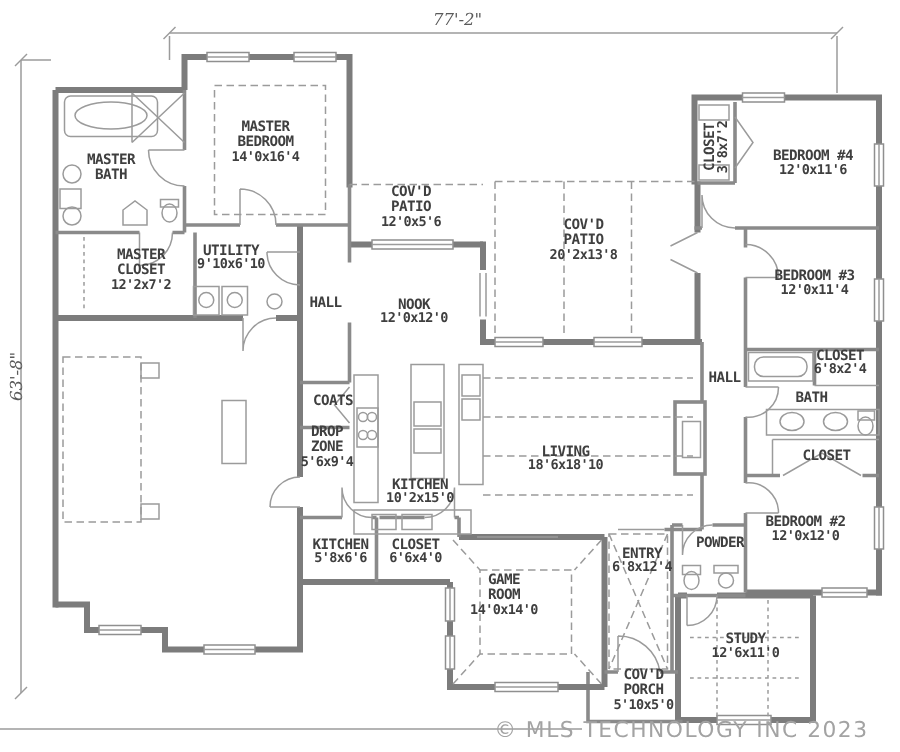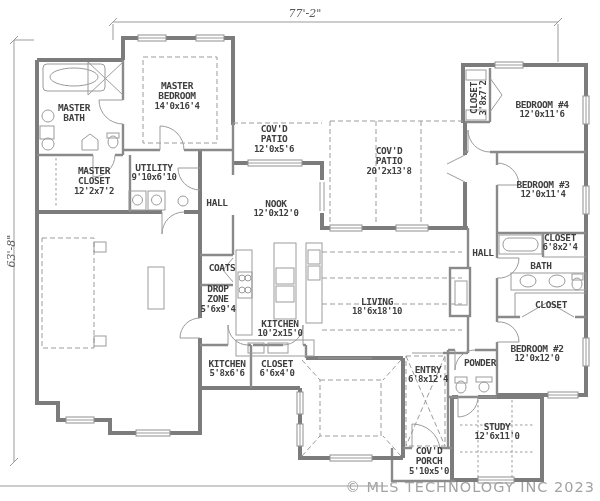--- a/index.html
+++ b/index.html
@@ -7,21 +7,21 @@
          font-family:"DejaVu Sans Mono",monospace;}
   .plan-svg{position:absolute;left:0;top:0;}
   .room-label{position:absolute;transform:translate(-50%,-50%);text-align:center;
       color:#3f3f3f;font-size:9.5px;line-height:1.1;white-space:pre-line;
       letter-spacing:-0.4px;font-weight:bold;}
   .room-label .rsize{font-size:9px;font-weight:bold;}
   .room-label.rot{transform:translate(-50%,-50%) rotate(-90deg);}
   .dim-label{position:absolute;transform:translate(-50%,-50%);color:#5a5a5a;
       font-family:"DejaVu Serif",serif;font-style:italic;font-size:11px;white-space:nowrap;}
   .dim-label.vert{transform:translate(-50%,-50%) rotate(-90deg);}
-  .copyright{position:absolute;right:5px;top:479px;color:#a3a3a3;
+  .copyright{position:absolute;right:21px;top:479px;color:#a3a3a3;
       font-family:"DejaVu Sans",sans-serif;font-size:14.5px;letter-spacing:1px;white-space:nowrap;margin-left:32px;}
   svg line,svg path,svg rect,svg ellipse,svg circle,svg polygon{fill:none;}
   .w4{stroke:#7c7c7c;stroke-width:4;}
   .w2{stroke:#8a8a8a;stroke-width:2.4;}
   .t{stroke:#9b9b9b;stroke-width:1;}
   .d{stroke:#9b9b9b;stroke-width:1;stroke-dasharray:5 3;}
   .dd{stroke:#9b9b9b;stroke-width:1;stroke-dasharray:2.5 2.5;}
   .win{fill:#fff;stroke:#8f8f8f;stroke-width:1;}
   .fixfill{fill:#fff;}
 </style>
@@ -232,20 +232,22 @@
 <div class="room-label" style="left:541px;top:266px"><div class="rname">BATH</div></div>
 <div class="room-label" style="left:551px;top:305px"><div class="rname">CLOSET</div></div>
 <div class="room-label" style="left:537px;top:354px"><div class="rname">BEDROOM #2</div><div class="rsize">12'0x12'0</div></div>
 <div class="room-label" style="left:377px;top:307px"><div class="rname">LIVING</div><div class="rsize">18'6x18'10</div></div>
 <div class="room-label" style="left:280px;top:329px"><div class="rname">KITCHEN</div><div class="rsize">10'2x15'0</div></div>
 <div class="room-label" style="left:222px;top:268px"><div class="rname">COATS</div></div>
 <div class="room-label" style="left:218px;top:299px"><div class="rname">DROP
 ZONE</div><div class="rsize">5'6x9'4</div></div>
 <div class="room-label" style="left:227px;top:369px"><div class="rname">KITCHEN</div><div class="rsize">5'8x6'6</div></div>
 <div class="room-label" style="left:277px;top:369px"><div class="rname">CLOSET</div><div class="rsize">6'6x4'0</div></div>
+<div class="room-label" style="left:336px;top:398px"><div class="rname">GAME
+ROOM</div><div class="rsize">14'0x14'0</div></div>
 <div class="room-label" style="left:428px;top:375px"><div class="rname">ENTRY</div><div class="rsize">6'8x12'4</div></div>
 <div class="room-label" style="left:480px;top:363px"><div class="rname">POWDER</div></div>
 <div class="room-label" style="left:497px;top:432px"><div class="rname">STUDY</div><div class="rsize">12'6x11'0</div></div>
 <div class="room-label" style="left:429px;top:461px"><div class="rname">COV'D
 PORCH</div><div class="rsize">5'10x5'0</div></div>
 
 <div class="dim-label" style="left:305px;top:13px">77'-2"</div>
 <div class="dim-label vert" style="left:11px;top:251px">63'-8"</div>
 
 <div class="copyright">© MLS TECHNOLOGY INC 2023</div>

